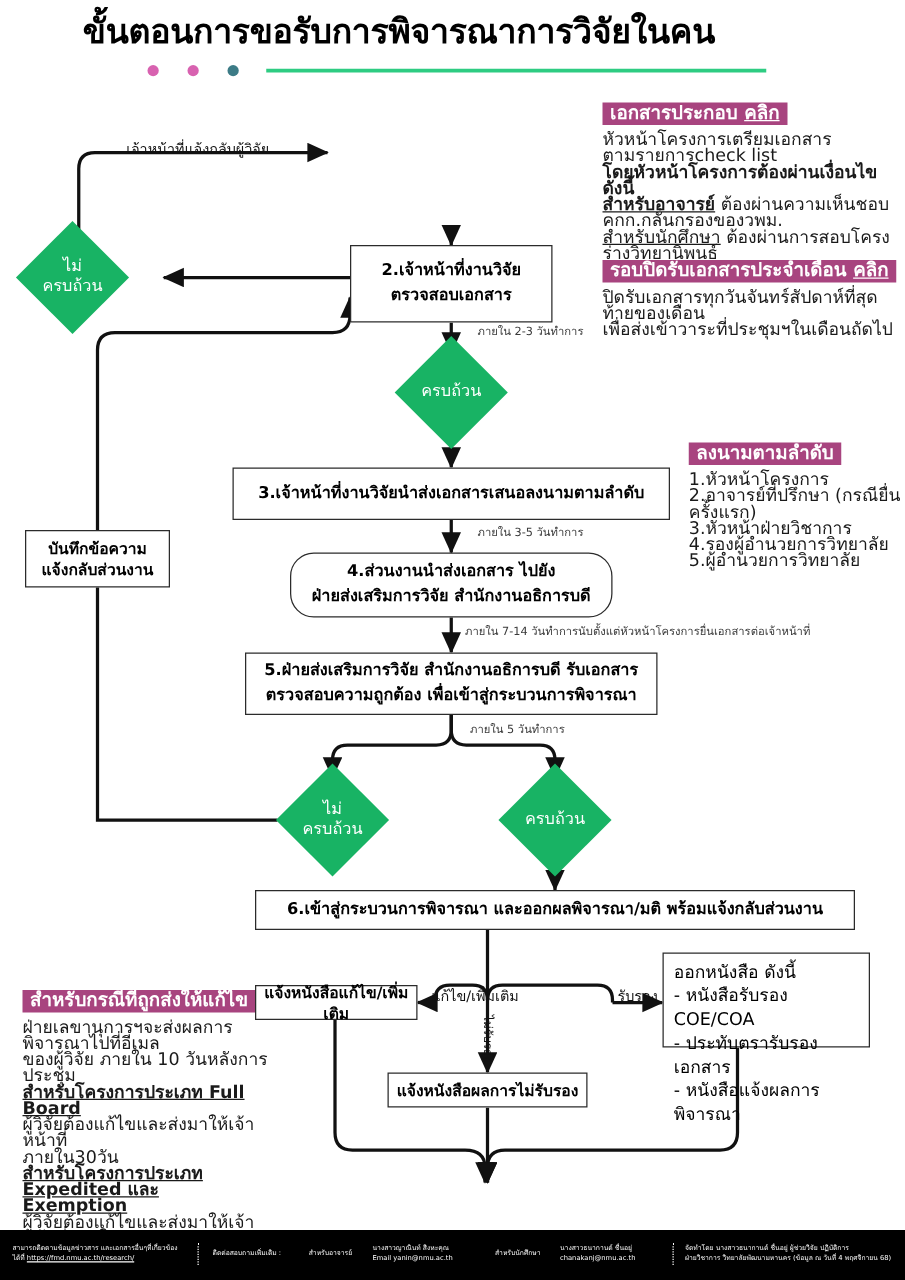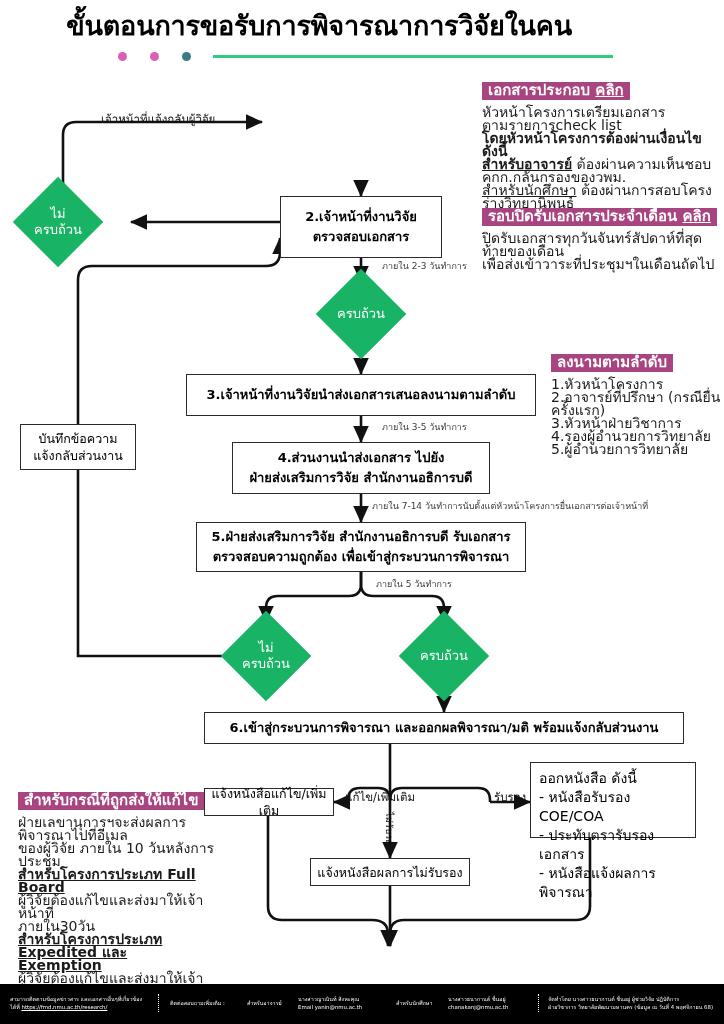--- a/index.html
+++ b/index.html
@@ -64,21 +64,21 @@
   .node.process {
     border: 1.6px solid #2b2b2b;
     background: #ffffff;
     font-weight: bold;
     font-size: 13px;
     line-height: 20px;
   }
   .node.plain {
     border: 1.2px solid #2b2b2b;
     background: #ffffff;
-    font-weight: normal;
+    font-weight: bold;
     font-size: 12.5px;
     line-height: 17px;
   }
   .node.terminal {
     background: #fa2a28;
     border-radius: 34px;
     color: #000;
     font-weight: bold;
     font-size: 15px;
     line-height: 23px;
@@ -280,21 +280,21 @@
   <div class="node plain" style="left:20px; top:424px; width:116px; height:46px; flex-direction:column;">
     <div>บันทึกข้อความ</div>
     <div>แจ้งกลับส่วนงาน</div>
   </div>
 
   <div class="node process" style="left:186px; top:374px; width:350px; height:42px;">
     <div>3.เจ้าหน้าที่งานวิจัยนำส่งเอกสารเสนอลงนามตามลำดับ</div>
   </div>
   <div class="caption" style="left:382px; top:421px;">ภายใน 3-5 วันทำการ</div>
 
-  <div class="node process" style="left:232px; top:442px; width:258px; height:52px; flex-direction:column;">
+  <div class="node process" style="left:232px; top:442px; width:258px; height:52px; flex-direction:column;border-radius:19px;">
     <div>4.ส่วนงานนำส่งเอกสาร ไปยัง</div>
     <div>ฝ่ายส่งเสริมการวิจัย สำนักงานอธิการบดี</div>
   </div>
   <div class="caption" style="left:372px; top:500px;">ภายใน 7-14 วันทำการนับตั้งแต่หัวหน้าโครงการยื่นเอกสารต่อเจ้าหน้าที่</div>
 
   <div class="node process" style="left:196px; top:522px; width:330px; height:50px; flex-direction:column;">
     <div>5.ฝ่ายส่งเสริมการวิจัย สำนักงานอธิการบดี รับเอกสาร</div>
     <div>ตรวจสอบความถูกต้อง เพื่อเข้าสู่กระบวนการพิจารณา</div>
   </div>
   <div class="caption" style="left:376px; top:578px;">ภายใน 5 วันทำการ</div>

